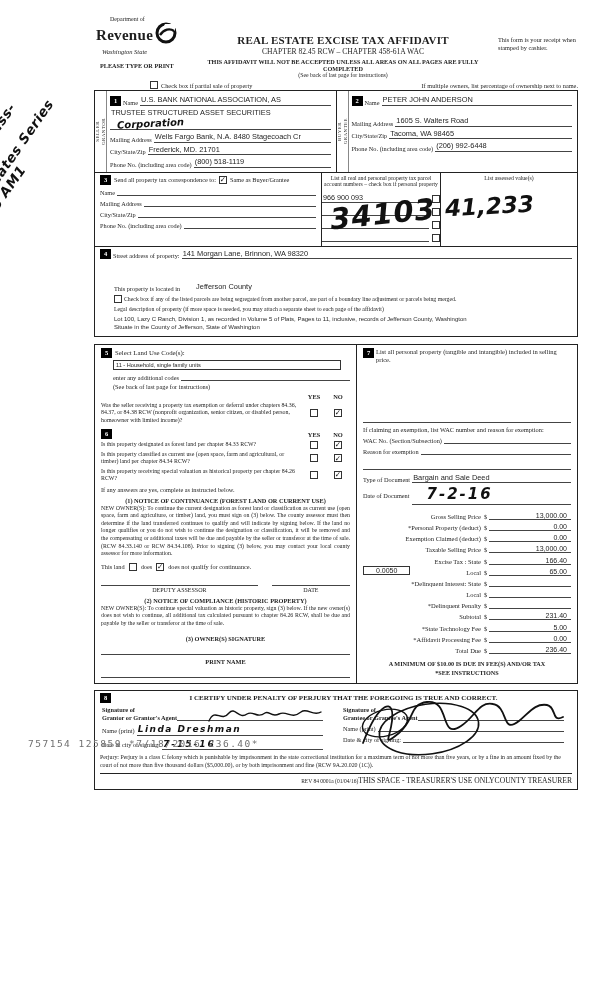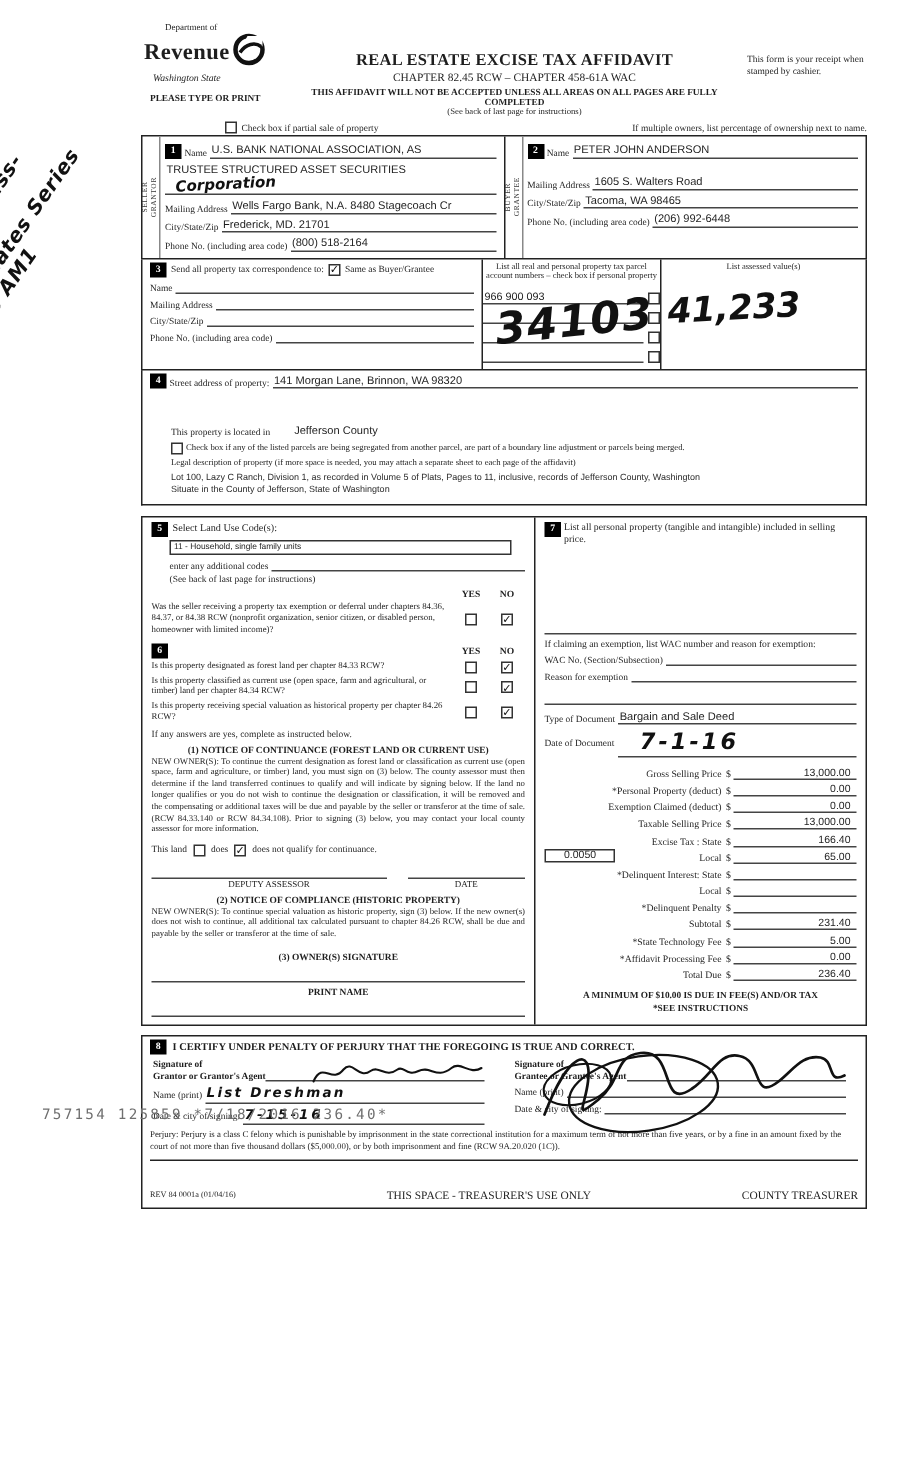--- a/index.html
+++ b/index.html
@@ -101,29 +101,29 @@
   .amline { flex:1; border-bottom:1px solid #444; min-height:8px; text-align:right; }
   .amval { font-family:"Liberation Sans", sans-serif; font-size:7px; padding-right:4px; }
   .ratebox { position:absolute; left:0; top:-2px; border:1px solid #333; padding:0 12px;
              font-family:"Liberation Sans", sans-serif; font-size:7px; background:#fff; }
   .minnote { font-size:6.2px; font-weight:bold; text-align:center; margin-top:6px; line-height:1.4; }
   .hw-docdate { font-size:15px; font-weight:bold; padding-left:14px; letter-spacing:2px; }
 
   
   .cert { border:1.3px solid #222; margin-top:6px; padding:2px 5px 4px; position:relative; }
   .cert-head { display:flex; align-items:center; gap:4px; }
-  .cert-state { flex:1; font-size:7px; font-weight:bold; }
+  .cert-state { flex:1; text-align:center; font-size:7px; font-weight:bold; }
   .sigcols { display:flex; margin-top:2px; }
   .sigcol { flex:1; position:relative; padding:1px 8px 0 2px; }
   .siglab { font-size:6.3px; font-weight:bold; line-height:1.25; white-space:nowrap; }
   .sig-l-svg { position:absolute; left:105px; top:-2px; }
   .sig-r-svg { position:absolute; left:20px; top:-14px; z-index:2; }
   .perjury { font-size:5.9px; line-height:1.35; margin-top:4px; border-bottom:1.3px solid #222;
              padding-bottom:3px; }
-  .footrow { display:flex; justify-content:space-between; align-items:center; margin-top:18px; }
+  .footrow { display:flex; justify-content:flex-end; align-items:center; margin-top:2px; }
   .rev { font-size:5.5px; }
   .treas { font-size:7.6px; }
 
   
   .margin-note { position:absolute; left:0px; top:148px; width:170px; transform:rotate(-55deg);
                  transform-origin:20px 90px; font-size:13.5px; font-weight:bold; line-height:1.08;
                  letter-spacing:0.5px; z-index:3; }
   .stamp { position:absolute; left:28px; top:738px; font-family:"DejaVu Sans Mono", monospace;
            font-size:9.5px; color:#6f6f6f; letter-spacing:1.5px; }
   .hw-corp { font-size:10px; font-weight:bold; margin-left:6px; transform:rotate(-3deg); display:inline-block; }
@@ -194,21 +194,21 @@
           <div class="frow">
             <span class="flab">Mailing Address</span>
             <span class="fval">Wells Fargo Bank, N.A. 8480 Stagecoach Cr</span>
           </div>
           <div class="frow">
             <span class="flab">City/State/Zip</span>
             <span class="fval">Frederick, MD. 21701</span>
           </div>
           <div class="frow">
             <span class="flab">Phone No. (including area code)</span>
-            <span class="fval">(800) 518-2164</span>
+            <span class="fval">(800) 518-1119</span>
           </div>
         </div>
       </div>
       <div class="half">
         <div class="sidebar">
           <span class="vlab">BUYER</span>
           <span class="vlab">GRANTEE</span>
         </div>
         <div class="halfbody">
           <div class="frow">
@@ -416,21 +416,21 @@
           <span class="flab">Reason for exemption</span>
           <span class="fval"></span>
         </div>
         <div class="hr" style="margin-top:14px;"></div>
         <div class="frow" style="margin-top:4px;">
           <span class="flab">Type of Document</span>
           <span class="fval">Bargain and Sale Deed</span>
         </div>
         <div class="frow" style="align-items:center;">
           <span class="flab">Date of Document</span>
-          <span class="fval"><span class="hand hw-docdate">7-1-16</span></span>
+          <span class="fval"><span class="hand hw-docdate">7-2-16</span></span>
         </div>
 
         <div class="amount-area">
             <div class="arow">
               <span class="alab">Gross Selling Price</span>
               <span class="adollar">$</span>
               <span class="amline"><span class="amval">13,000.00</span></span>
             </div>
             <div class="arow">
               <span class="alab">*Personal Property (deduct)</span>
@@ -514,21 +514,21 @@
             <div style="display:flex; align-items:flex-end;">
                 <span>Grantor or Grantor's Agent</span>
                 <span class="fval"></span>
               </div>
           </div>
           <svg class="sig-l-svg" width="120" height="24" viewBox="0 0 120 24">
             <path d="M4,18 C10,4 16,20 24,10 C30,3 34,17 42,11 C48,7 52,16 60,10 C64,7 66,15 74,11 C82,7 86,17 96,9 C102,4 108,14 116,9" stroke="#111" fill="none" stroke-width="1.4" stroke-linecap="round"></path>
           </svg>
           <div class="frow" style="align-items:center;">
             <span class="flab">Name (print)</span>
-            <span class="fval"><span class="hand hw-name">List Dreshman</span></span>
+            <span class="fval"><span class="hand hw-name">Linda Dreshman</span></span>
           </div>
           <div class="frow" style="align-items:center;">
             <span class="flab">Date &amp; city of signing:</span>
             <span class="fval"><span class="hand hw-date">7-15-16</span></span>
           </div>
         </div>
         <div class="sigcol" style="padding-left:12px;">
           <svg class="sig-r-svg" width="220" height="72" viewBox="0 0 220 72">
             <path d="M12,52 C28,10 44,6 41,30 C39,47 31,56 48,42 C64,29 58,13 76,11 C100,8 88,50 110,35 C124,26 128,10 142,13 C158,16 150,44 168,30 C178,22 184,12 196,14 C206,16 200,32 212,26" stroke="#111" fill="none" stroke-width="1.8" stroke-linecap="round"></path>
             <ellipse cx="78" cy="38" rx="50" ry="25" transform="rotate(-8 78 38)" stroke="#111" stroke-width="1.6" fill="none"></ellipse>

